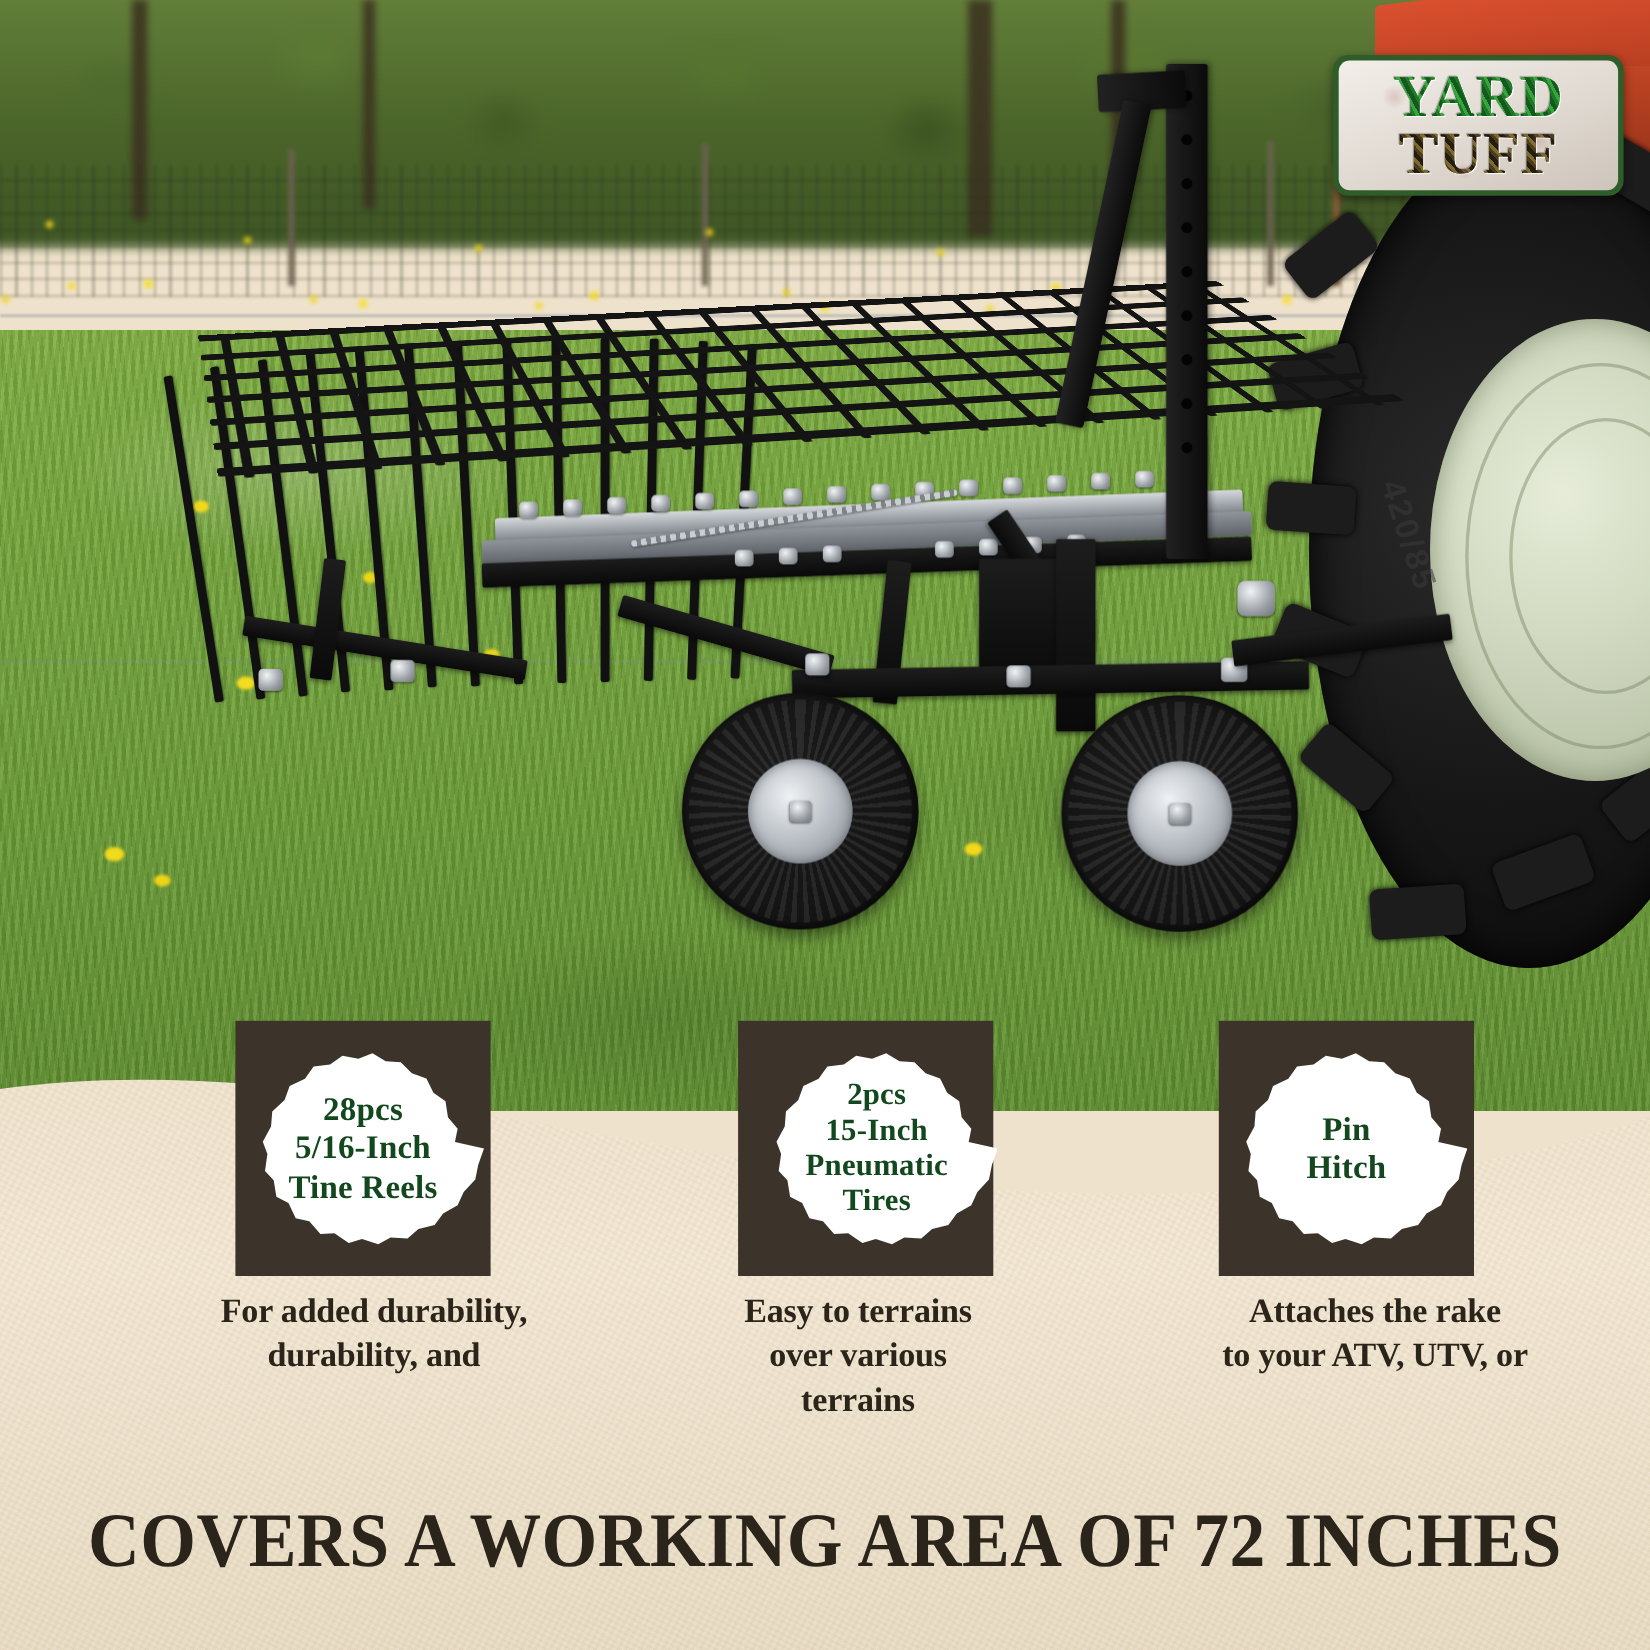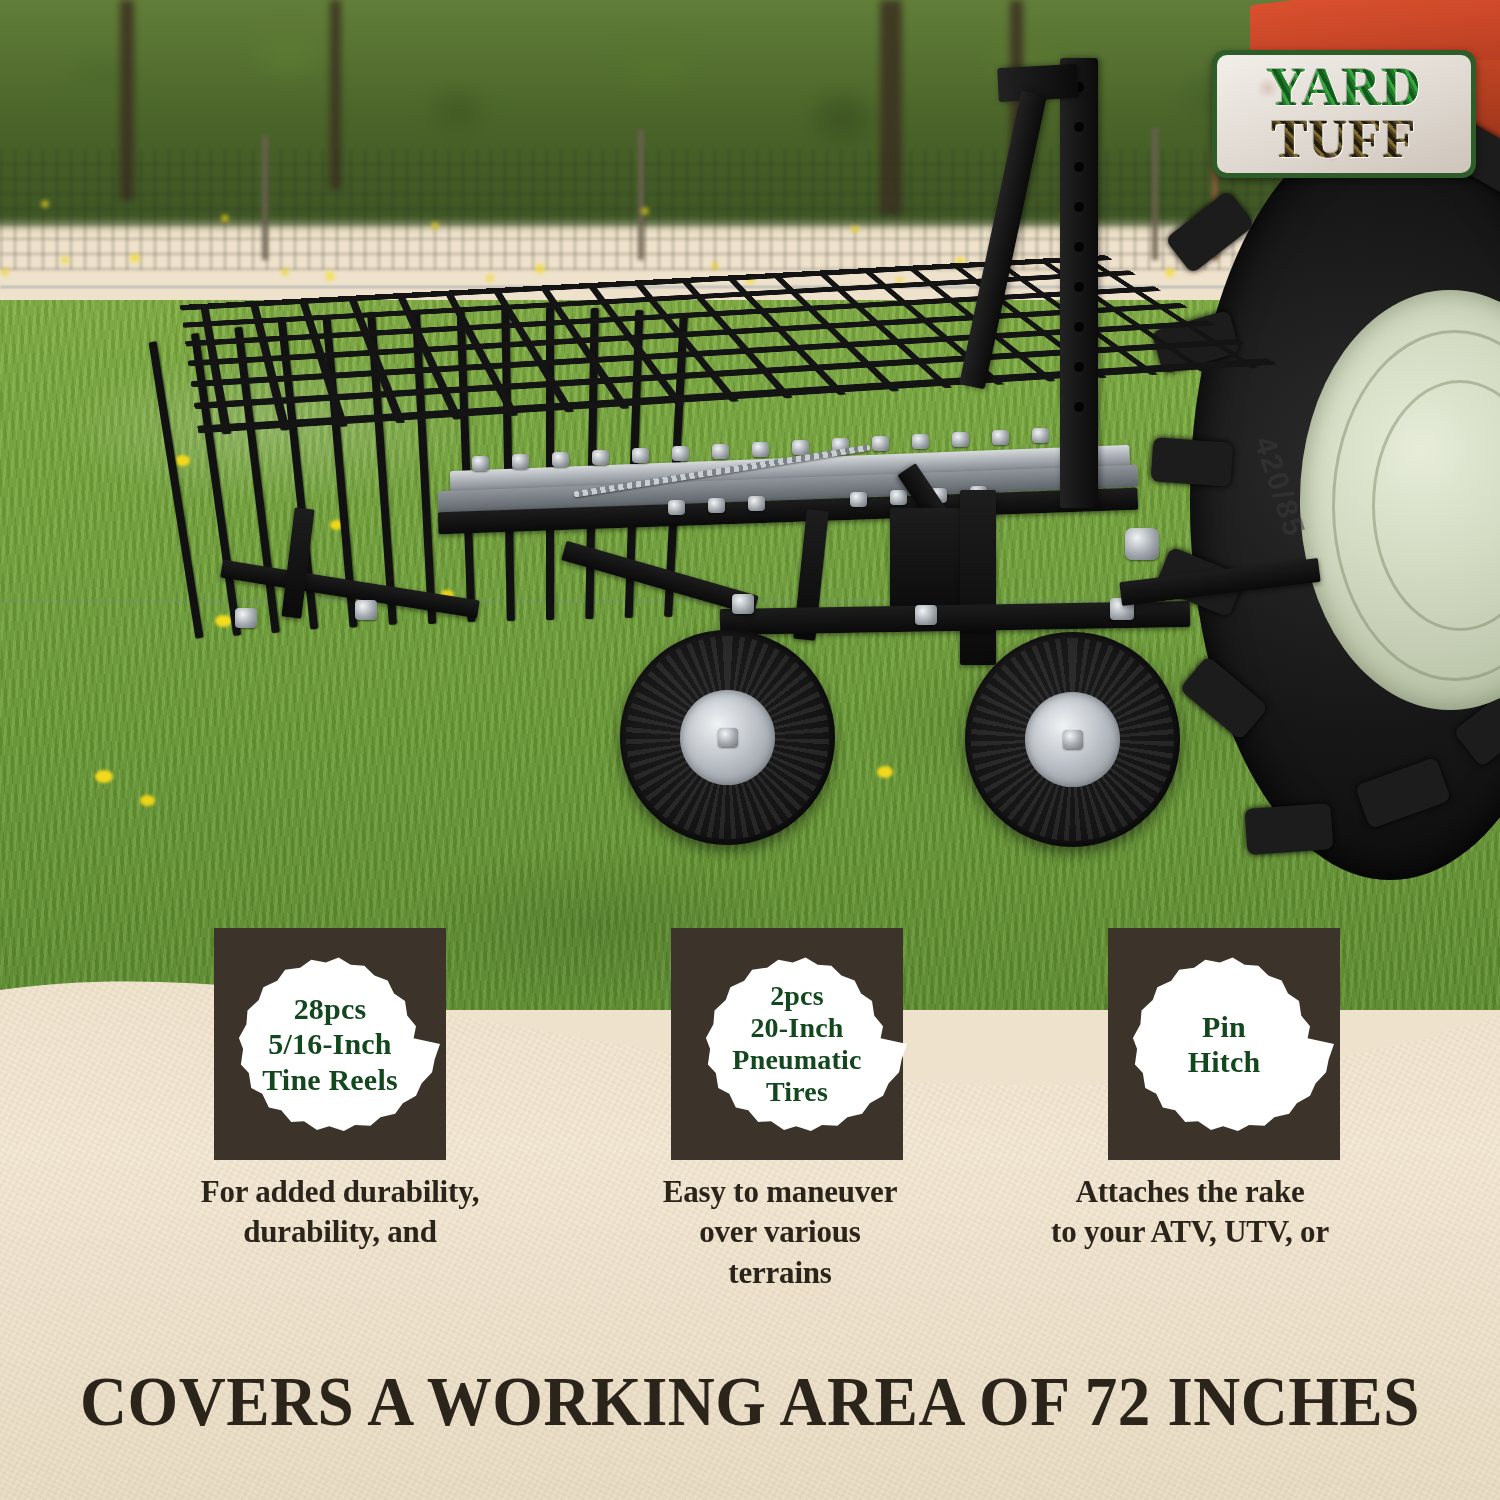--- a/index.html
+++ b/index.html
@@ -433,21 +433,21 @@
         <div>Tine Reels</div>
       </div>
     </div>
   </div>
 
   <div class="badge-shell" style="left:671px;top:928px;">
     <div class="badge-outer"></div>
     <div class="badge" style="left:16px;top:6px;">
       <div class="badge-text" style="font-size:28px;line-height:1.14;">
         <div>2pcs</div>
-        <div>20-Inch</div>
+        <div>15-Inch</div>
         <div>Pneumatic</div>
         <div>Tires</div>
       </div>
     </div>
   </div>
 
   <div class="badge-shell" style="left:1108px;top:928px;">
     <div class="badge-outer"></div>
     <div class="badge" style="left:6px;top:6px;">
       <div class="badge-text">
@@ -456,25 +456,25 @@
       </div>
     </div>
   </div>
 
   <div class="caption" style="left:110px;top:1172px;width:460px;">
     <div>For added durability,</div>
     <div>durability, and</div>
   </div>
 
   <div class="caption" style="left:575px;top:1172px;width:410px;">
-    <div>Easy to maneuver</div>
+    <div>Easy to terrains</div>
     <div>over various</div>
     <div>terrains</div>
   </div>
 
-  <div class="caption" style="left:980px;top:1172px;width:420px;">
+  <div class="caption" style="left:1040px;top:1172px;width:420px;">
     <div>Attaches the rake</div>
     <div>to your ATV, UTV, or</div>
   </div>
 
   <div class="headline">COVERS A WORKING AREA OF 72 INCHES</div>
 
 </div>
 
 </body></html>

